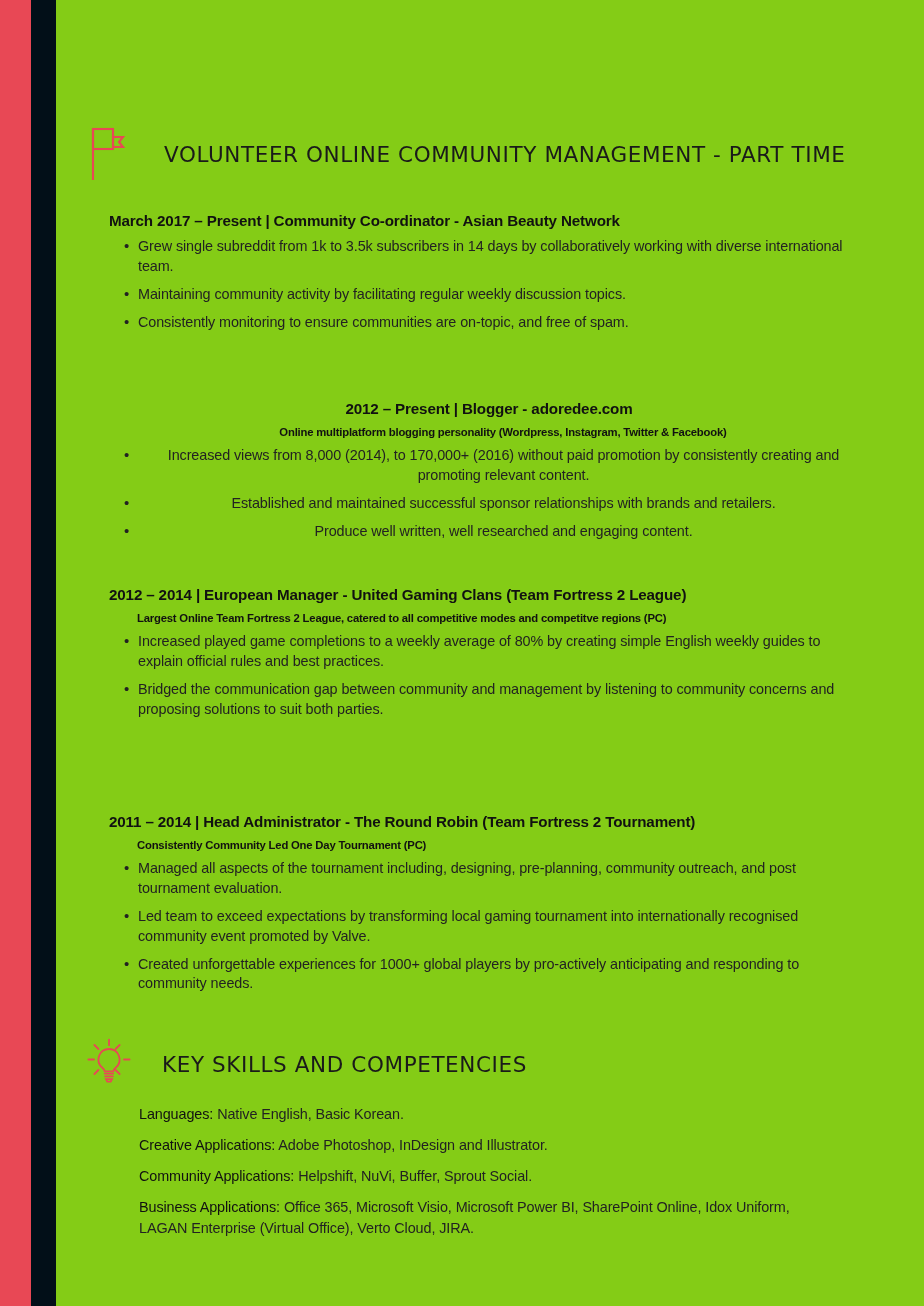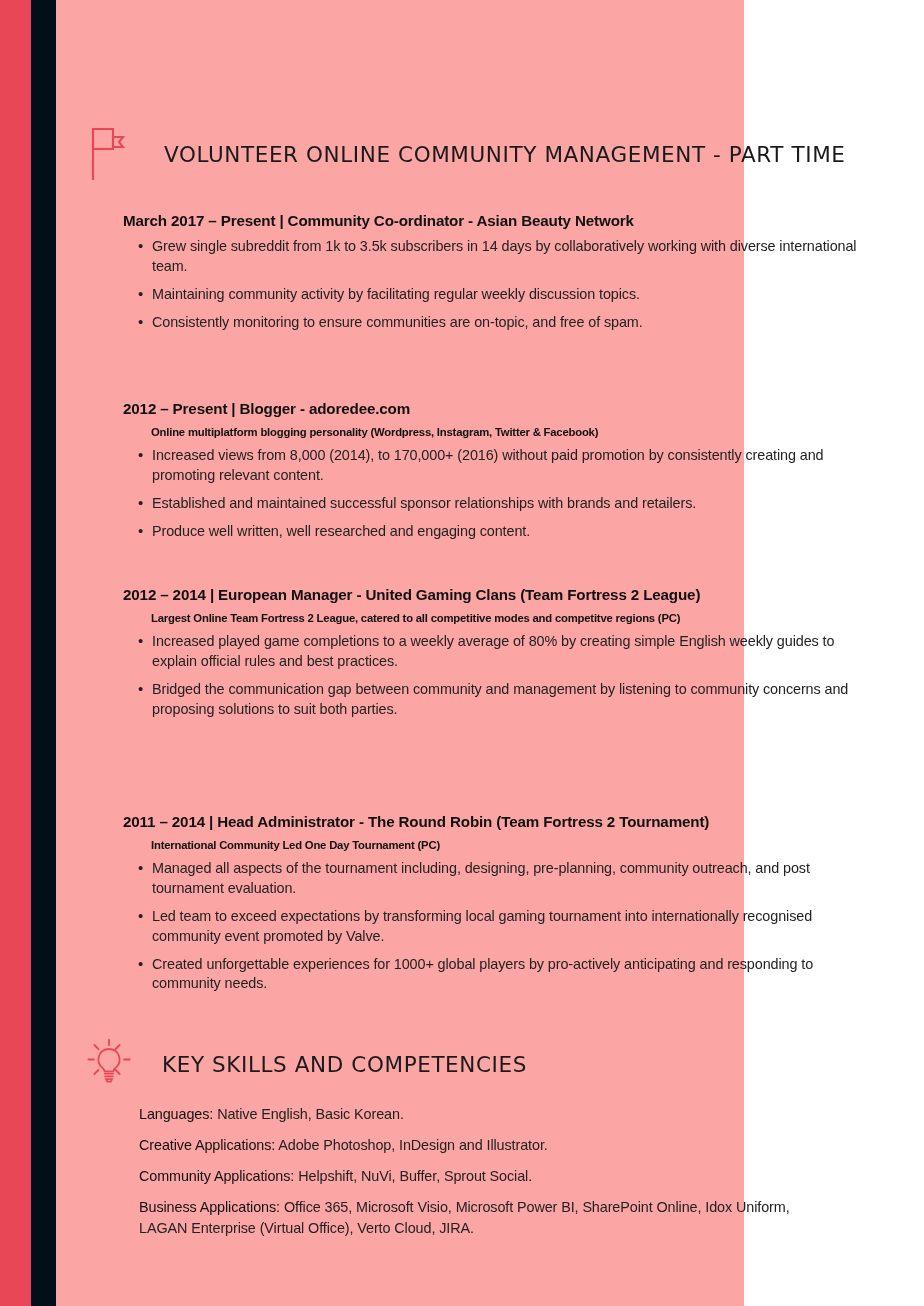--- a/index.html
+++ b/index.html
@@ -27,22 +27,22 @@
     position: absolute;
     left: 31px; top: 0;
     width: 25px; height: 1306px;
     background: #020f18;
   }
 
   
   .page {
     position: absolute;
     left: 56px; top: 0;
-    width: 688px; height: 1306px;
-    background: #fca5a5;
+    width: 868px; height: 1306px;
+    background: #84cc16;
   }
 
   
   .section-head {
     position: absolute;
     display: flex;
     align-items: center;
   }
   .section-head .icon-wrap {
     width: 50px;
@@ -58,21 +58,21 @@
     letter-spacing: 0.6px;
     color: #1a1a1a;
     white-space: nowrap;
   }
   #section-head-volunteer { left: 32px; top: 126px; }
   #section-head-volunteer .section-title { margin-left: 26px; }
   #section-head-skills { left: 30px; top: 1038px; }
   #section-head-skills .section-title { margin-left: 26px; }
 
   
-  .exp-block { position: absolute; left: 67px; width: 760px; }
+  .exp-block { position: absolute; left: 53px; width: 760px; }
   .exp-title {
     font-family: "Liberation Sans", sans-serif;
     font-weight: bold;
     font-size: 15.2px;
     letter-spacing: -0.15px;
     color: #111;
     margin: 0 0 0 0;
     white-space: nowrap;
   }
   .exp-sub {
@@ -150,42 +150,42 @@
 
   <div class="exp-block" id="exp-0" style="top:212px;">
     <div class="exp-title">March 2017 – Present  | Community Co-ordinator  - Asian Beauty Network</div>
     <ul class="bullets">
       <li>Grew single subreddit from 1k to 3.5k subscribers in 14 days by collaboratively working with  diverse international team.</li>
       <li>Maintaining community activity by facilitating regular weekly discussion topics.</li>
       <li>Consistently monitoring to ensure communities are on-topic, and free of spam.</li>
     </ul>
   </div>
 
-  <div class="exp-block" id="exp-1" style="top:400px;">
+  <div class="exp-block" id="exp-1" style="top:400px;text-align:center;">
     <div class="exp-title">2012 – Present  | Blogger  - adoredee.com</div>
     <div class="exp-sub">Online multiplatform blogging personality (Wordpress, Instagram, Twitter &amp; Facebook)</div>
     <ul class="bullets">
       <li>Increased views from 8,000 (2014), to 170,000+ (2016) without paid promotion by consistently creating and promoting relevant content.</li>
       <li>Established and maintained successful sponsor relationships with brands and retailers.</li>
       <li>Produce well written, well researched and engaging content.</li>
     </ul>
   </div>
 
   <div class="exp-block" id="exp-2" style="top:586px;">
     <div class="exp-title">2012 – 2014 | European Manager - United Gaming Clans (Team Fortress 2 League)</div>
     <div class="exp-sub">Largest Online Team Fortress 2 League, catered to all competitive modes and competitve regions (PC)</div>
     <ul class="bullets">
       <li>Increased played game completions to a weekly average of 80% by creating simple English weekly guides to explain official rules and best practices.</li>
       <li>Bridged the communication gap between community and management by listening to community concerns and proposing solutions to suit both parties.</li>
     </ul>
   </div>
 
   <div class="exp-block" id="exp-3" style="top:813px;">
     <div class="exp-title">2011 – 2014 | Head Administrator - The Round Robin (Team Fortress 2 Tournament)</div>
-    <div class="exp-sub">International Community Led One Day Tournament  (PC)</div>
+    <div class="exp-sub">Consistently Community Led One Day Tournament  (PC)</div>
     <ul class="bullets">
       <li>Managed all aspects of the tournament including, designing, pre-planning, community outreach, and post tournament evaluation.</li>
       <li>Led team to exceed expectations by transforming local gaming tournament into internationally recognised community event promoted by Valve.</li>
       <li>Created unforgettable experiences for 1000+ global players by pro-actively anticipating and responding to community needs.</li>
     </ul>
   </div>
 
   <div class="section-head" id="section-head-skills">
     <span class="icon-wrap">
       <svg width="46" height="52" viewBox="0 0 46 52">

